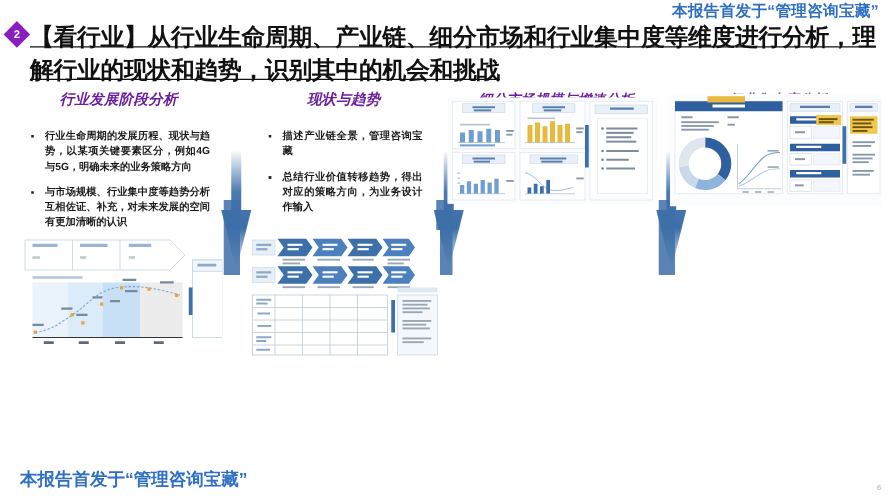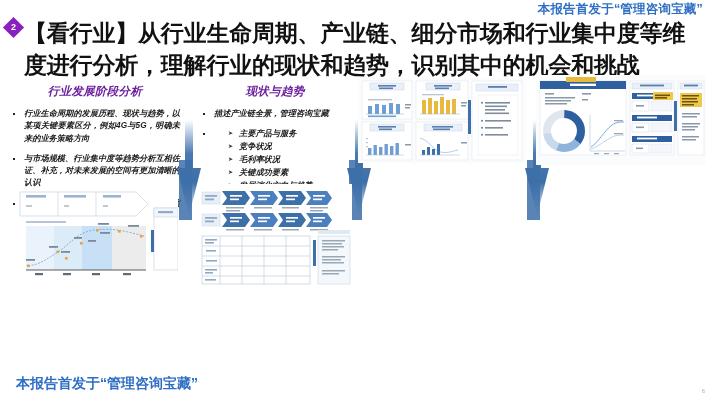--- a/index.html
+++ b/index.html
@@ -33,39 +33,40 @@
   .num-badge{
     width:15px;height:15px;flex:0 0 15px;margin-top:2px;margin-right:3px;
     background:#8A1FC0;transform:rotate(45deg);
     display:flex;align-items:center;justify-content:center;
   }
   .num-badge span{
     transform:rotate(-45deg);color:#fff;font-size:9px;font-weight:bold;
     line-height:1;
   }
   .title-text{
-    font-size:23px;font-weight:bold;color:#111;line-height:1.38;
+    font-size:19px;font-weight:bold;color:#111;line-height:1.38;
     letter-spacing:-.2px;
+    text-decoration:underline;
   }
 
   
-  .cols{position:absolute;left:0;top:84px;right:0;height:300px;}
+  .cols{position:absolute;left:0;top:72px;right:0;height:300px;}
   .col{position:absolute;top:0;bottom:0;}
   .c1{left:6px;width:178px;}
   .c2{left:196px;width:158px;}
   .c3{left:362px;width:166px;}
   .c4{left:538px;width:168px;}
 
   .col-head{
     text-align:center;font-size:11.5px;font-weight:bold;font-style:italic;
     color:#6B1E9E;margin-bottom:9px;white-space:nowrap;letter-spacing:.3px;
   }
   .c3 .col-head,.c4 .col-head{font-size:11px;}
 
-  .bullets{list-style:none;margin:4px;padding:0;font-style:italic;}
+  .bullets{list-style:none;margin:16px;padding:0;}
   .bullets>li{
     position:relative;padding-left:14px;margin-bottom:8px;
     font-size:8.2px;line-height:1.5;color:#1a1a1a;font-weight:bold;
     text-align:justify;
   }
   .bullets>li:before{
     content:"";position:absolute;left:3px;top:5px;
     width:2px;height:2px;background:#222;
   }
   .subs{list-style:none;margin:3px 0 0 0;padding:0 0 0 14px;}
@@ -119,27 +120,20 @@
         <li><span>与市场规模、行业集中度等趋势分析互相佐证、补充，对未来发展的空间有更加清晰的认识</span></li>
         <li><span>行业发展阶段结论为产业链各环节的发展演化方向作输入</span></li>
       </ul>
     </div>
 
     <div class="col c2">
       <div class="col-head">现状与趋势</div>
       <ul class="bullets">
         <li><span>描述产业链全景，管理咨询宝藏</span></li>
         <li>
-          <ul class="subs">
-            <li>主要产品与服务</li>
-            <li>竞争状况</li>
-            <li>毛利率状况</li>
-            <li>关键成功要素</li>
-            <li>发展演化方向与趋势</li>
-          </ul>
         </li>
         <li><span>总结行业价值转移趋势，得出对应的策略方向，为业务设计作输入</span></li>
       </ul>
     </div>
 
     <div class="col c3">
       <div class="col-head">细分市场规模与增速分析</div>
       <ul class="bullets">
         <li><span>分析关键的细分市场规模与增速，以及关键的驱动因素，明确未来的业务机会点，例如发现薄弱需重点提升/潜在可获利的细分市场等</span></li>
       </ul>

